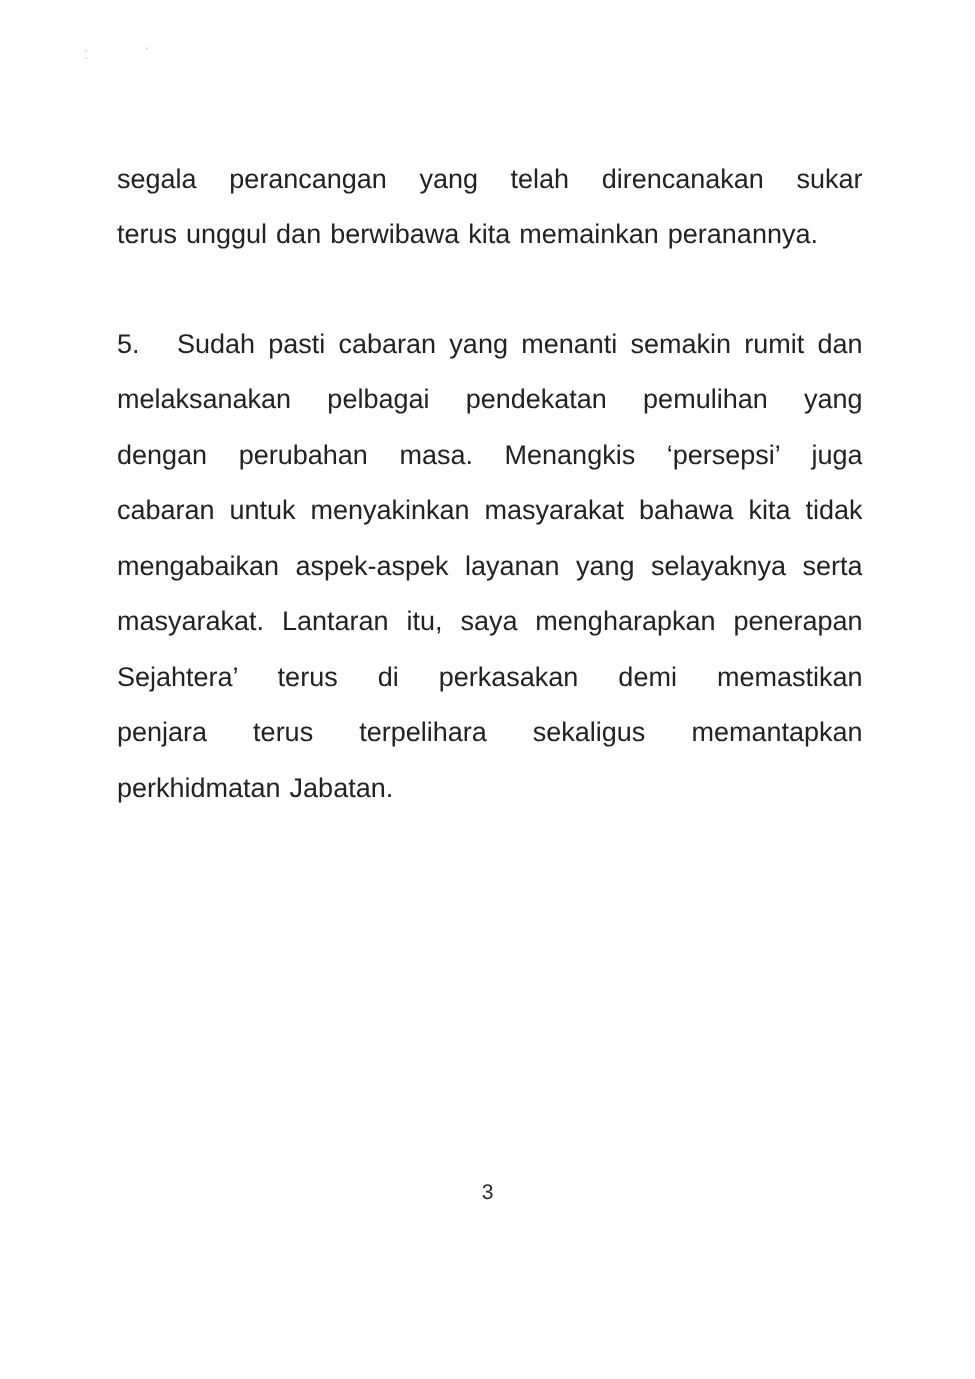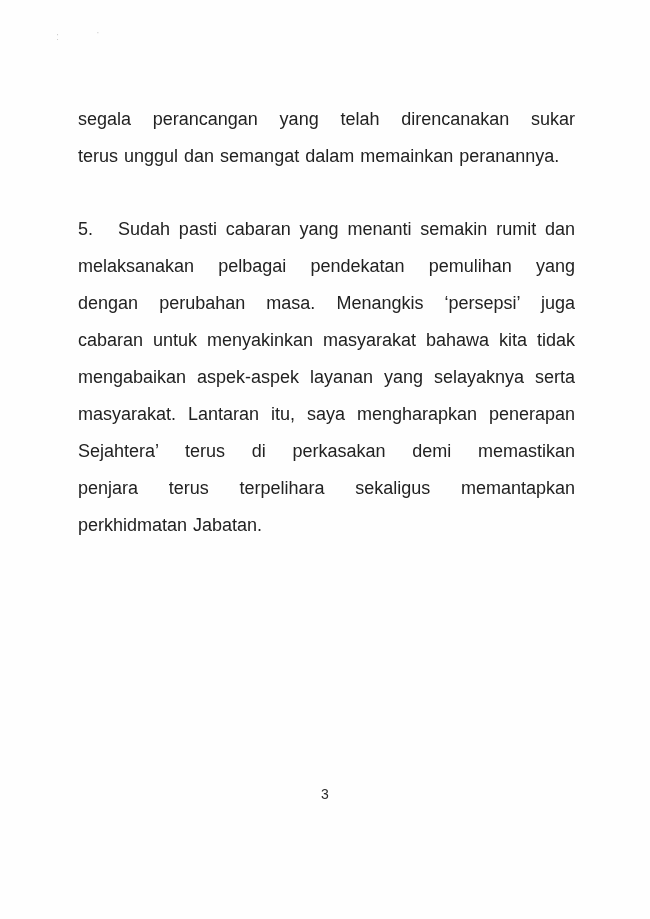--- a/index.html
+++ b/index.html
@@ -80,21 +80,21 @@
 
 <div class="page">
 
   <span class="speck s1">:</span>
   <span class="speck s2">·</span>
 
   <div class="textblock">
 
     <div class="para">
       <div class="line">segala perancangan yang telah direncanakan sukar mencapai matlamat</div>
-      <div class="line last">terus unggul dan semangat dalam memainkan peranannya.</div>
+      <div class="line last">terus unggul dan berwibawa kita memainkan peranannya.</div>
     </div>
 
     <div class="para para2">
       <div class="line numline">
         <span class="pnum">5.</span>
         <span class="ntext">Sudah pasti cabaran yang menanti semakin rumit dan menuntut kita</span>
       </div>
       <div class="line">melaksanakan pelbagai pendekatan pemulihan yang bertepatan selaras</div>
       <div class="line">dengan perubahan masa. Menangkis ‘persepsi’ juga merupakan satu</div>
       <div class="line">cabaran untuk menyakinkan masyarakat bahawa kita tidak pernah</div>

